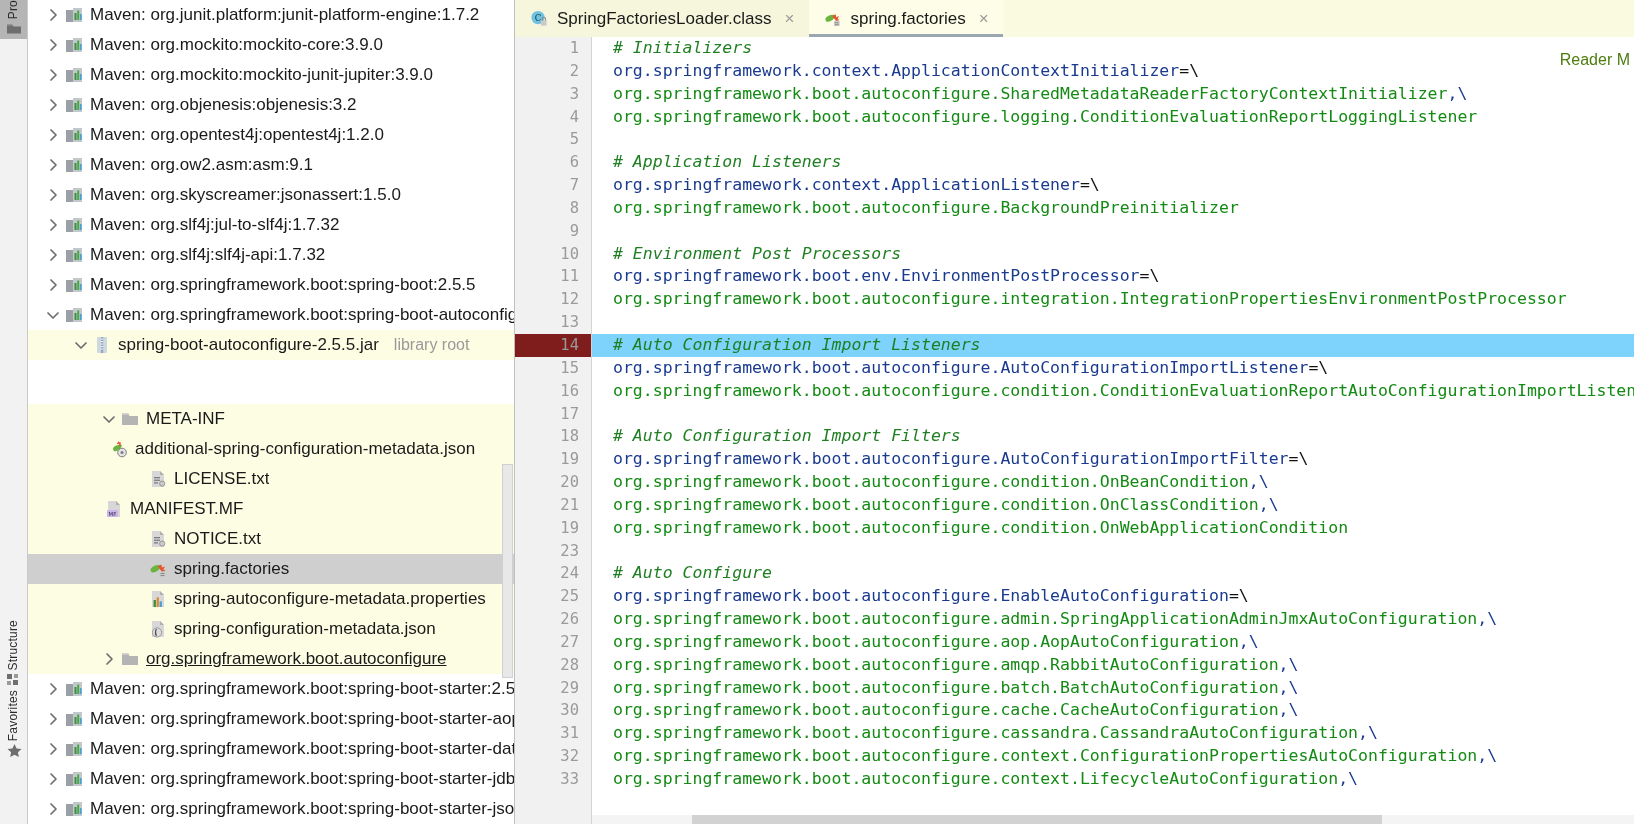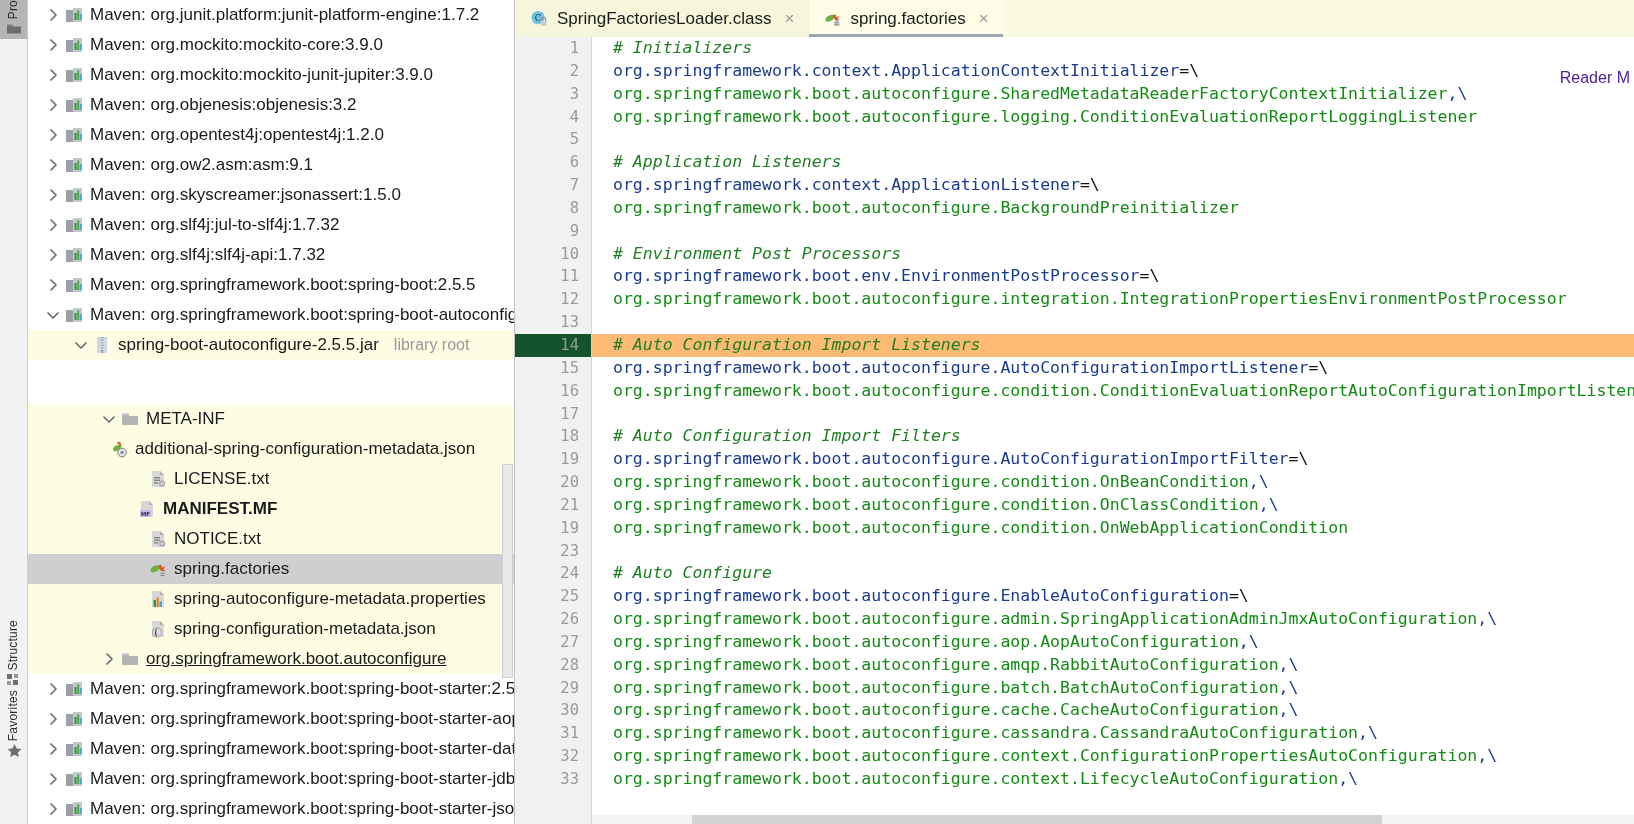--- a/index.html
+++ b/index.html
@@ -146,48 +146,48 @@
   .gutter .gl {
     height: 22.85px;
     line-height: 22.85px;
     text-align: right;
     padding-right: 12px;
     color: #9a9a9a;
     font-size: 15.5px;
     font-family: "DejaVu Sans Mono", monospace;
     box-sizing: border-box;
   }
-  .gutter .gl.caret { background: #14532d; }
+  .gutter .gl.caret { background: #7f1d1d; }
 
   .code {
     position: absolute;
     top: 0; left: 77px; right: 0; bottom: 0;
     overflow: hidden;
   }
   .cline {
     height: 22.85px;
     line-height: 22.85px;
     white-space: pre;
     font-family: "DejaVu Sans Mono", monospace;
     font-size: 16.5px;
     padding-left: 21px;
     box-sizing: border-box;
   }
-  .cline.caret { background: #fdba74; }
+  .cline.caret { background: #7dd3fc; }
   .tok-comment { color: #1f7f22; font-style: italic; }
   .tok-key     { color: #1a3a8f; margin-top: 28px; }
   .tok-val     { color: #138a13; }
   .tok-sep     { color: #111111; }
   .tok-cont    { color: #1a3a8f; }
 
   .reader-hint {
     position: absolute;
-    top: 32px; right: 4px;
+    top: 14px; right: 4px;
     font-size: 16px;
-    color: #4c1d95;
+    color: #4d7c0f;
     white-space: nowrap;
     pointer-events: none;
   }
 
   .h-scroll {
     position: absolute;
     left: 77px; bottom: 0; height: 9px;
     background: #d2d2d2;
   }
   .h-scroll-track {
@@ -447,21 +447,21 @@
           <span class="node-icon"><svg width="20" height="20" viewBox="0 0 20 20">
               <path d="M4 2 h8 l4 4 v12 H4 z" fill="#d7d7d7"></path>
               <path d="M12 2 l4 4 h-4 z" fill="#b0b0b0"></path>
               <rect x="6" y="8" width="6" height="1.3" fill="#7d7d7d"></rect>
               <rect x="6" y="10.6" width="6" height="1.3" fill="#7d7d7d"></rect>
               <rect x="6" y="13.2" width="4" height="1.3" fill="#7d7d7d"></rect>
               <circle cx="14.2" cy="14.6" r="2.6" fill="#c9c9c9" stroke="#8a8a8a" stroke-width="0.8"></circle>
             </svg></span>
           <span class="node-text">LICENSE.txt</span>
         </div>
-        <div class="tree-row injar" style="padding-left: 87px; font-weight: bold;">
+        <div class="tree-row injar" style="padding-left: 54px;">
           <span class="twisty"></span>
           <span class="node-icon"><svg width="20" height="20" viewBox="0 0 20 20">
               <path d="M4 2 h8 l4 4 v12 H4 z" fill="#d7d7d7"></path>
               <path d="M12 2 l4 4 h-4 z" fill="#b0b0b0"></path>
               <rect x="3" y="11" width="11" height="7" rx="1" fill="#c9b6e6"></rect>
               <text x="8.4" y="16.5" font-size="5.4" font-family="DejaVu Sans, sans-serif" fill="#3a2a5a" text-anchor="middle">MF</text>
             </svg></span>
           <span class="node-text">MANIFEST.MF</span>
         </div>
         <div class="tree-row injar" style="padding-left: 98px;">

